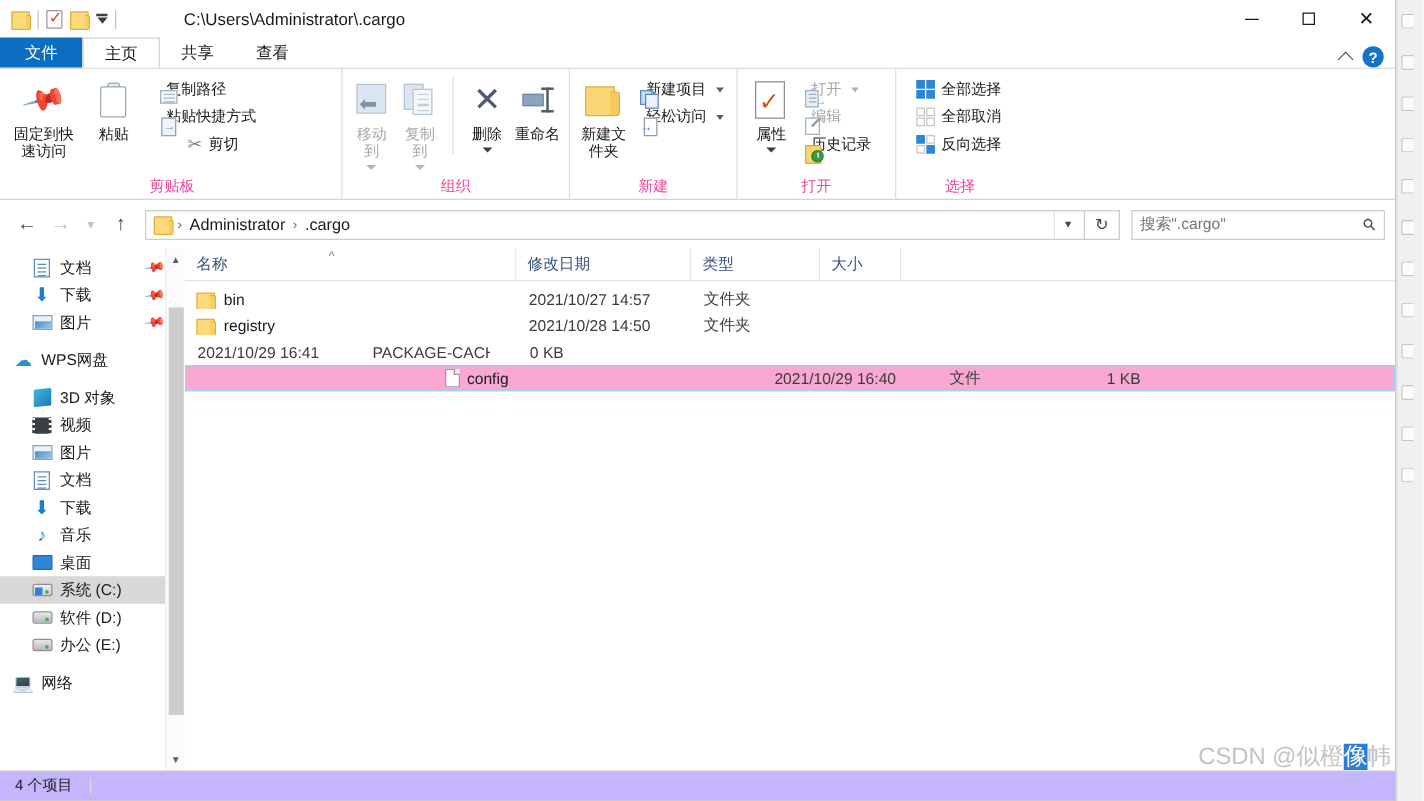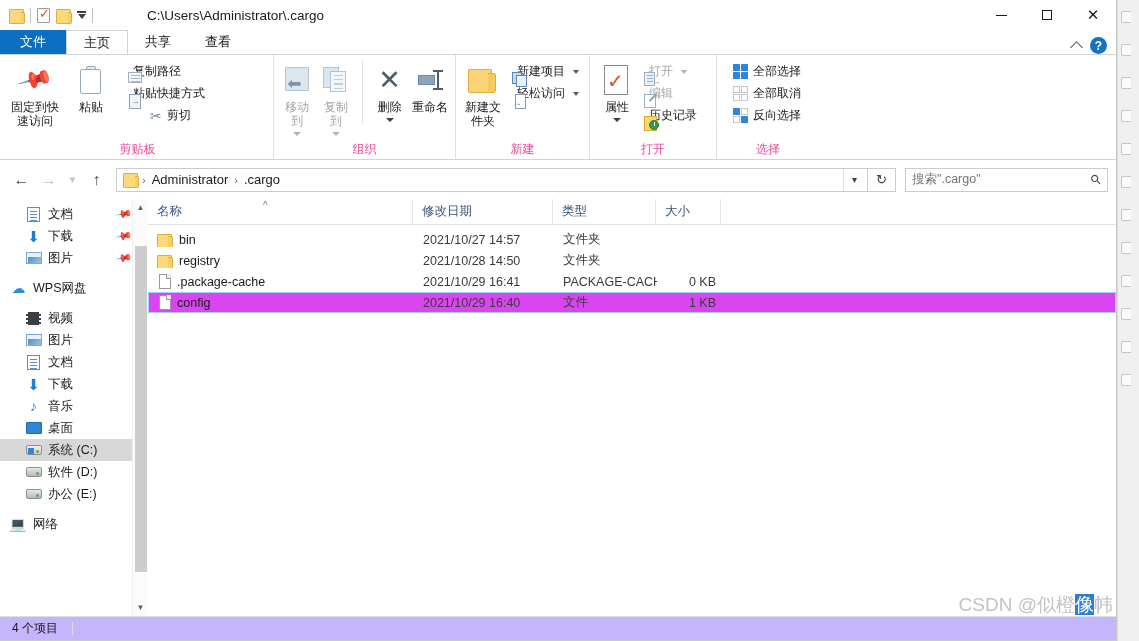--- a/index.html
+++ b/index.html
@@ -430,21 +430,21 @@
   .col.c-rest { flex: 1; border-right: none; }
   .sort-caret {
     position: absolute; left: 115px; top: 1px; font-size: 10px; color: #7a7a7a;
   }
 
   .rows { flex: 1; padding-top: 4px; }
   .row {
     height: 21px; display: flex; align-items: center; font-size: 12.5px;
     color: #1a1a1a; border: 1px solid transparent;
   }
-  .row.sel { background: #d946ef; border: 1px solid #9fd0f5; }
+  .row.sel { background: #f9a8d4; border: 1px solid #9fd0f5; justify-content: center; }
   .cell { padding-left: 9px; white-space: nowrap; overflow: hidden; }
   .cell.c-name { width: 265px; display: flex; align-items: center; gap: 6px; padding-left: 8px; }
   .cell.c-date { width: 140px; color: #3b3b3b; }
   .cell.c-type { width: 103px; color: #3b3b3b; }
   .cell.c-size { width: 65px; text-align: right; padding-right: 6px; padding-left: 0; color: #3b3b3b; }
   .f-folder { width: 16px; height: 14px; position: relative; flex: 0 0 16px; }
   .f-folder::before {
     content: ""; position: absolute; left: 0; top: 1px; width: 13px; height: 12px;
     background: #fcd97a; border: 1px solid #e0ae3c; border-radius: 1px;
   }
@@ -805,20 +805,26 @@
           <div class="sb-item ind0">
             <span class="sb-ic">
                 <span class="g-cloud">☁</span>
               </span>
             <span>WPS网盘</span>
           </div>
 
           <div class="sb-gap"></div>
           <div class="sb-item ind1">
             <span class="sb-ic">
+                <span class="g-3d"></span>
+              </span>
+            <span>3D 对象</span>
+          </div>
+          <div class="sb-item ind1">
+            <span class="sb-ic">
                 <span class="g-vid"></span>
               </span>
             <span>视频</span>
           </div>
           <div class="sb-item ind1">
             <span class="sb-ic">
                 <span class="g-pic"></span>
               </span>
             <span>图片</span>
           </div>
@@ -917,24 +923,20 @@
           <div class="row">
             <div class="cell c-name">
               <span class="f-folder"></span>
               <span>registry</span>
             </div>
             <div class="cell c-date">2021/10/28 14:50</div>
             <div class="cell c-type">文件夹</div>
             <div class="cell c-size"></div>
           </div>
           <div class="row">
-            <div class="cell c-name">
-              <span class="f-file"></span>
-              <span>.package-cache</span>
-            </div>
             <div class="cell c-date">2021/10/29 16:41</div>
             <div class="cell c-type">PACKAGE-CACH...</div>
             <div class="cell c-size">0 KB</div>
           </div>
           <div class="row sel">
             <div class="cell c-name">
               <span class="f-file"></span>
               <span>config</span>
             </div>
             <div class="cell c-date">2021/10/29 16:40</div>

